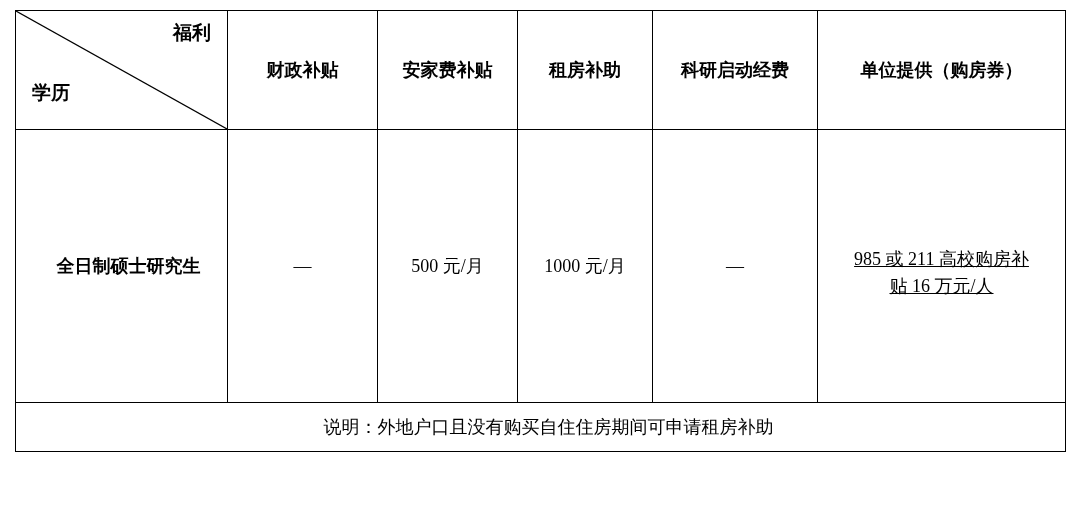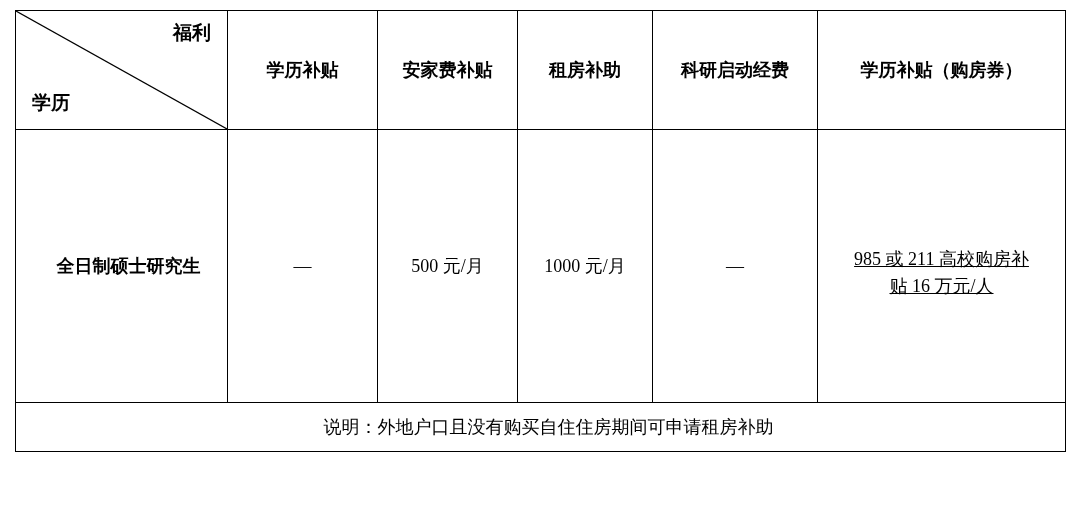--- a/index.html
+++ b/index.html
@@ -60,21 +60,21 @@
     position: absolute;
     right: 16px;
     top: 8px;
     font-size: 19px;
     font-weight: bold;
     margin-left: 18px;
   }
   .corner .lbl-edu {
     position: absolute;
     left: 16px;
-    bottom: 12px;
+    bottom: 22px;
     font-size: 19px;
     font-weight: bold;
   }
   .head-cell {
     font-size: 19px;
     font-weight: bold;
     height: 118px;
   }
   .row-label {
     font-size: 19px;
@@ -119,25 +119,25 @@
     </colgroup>
     <tbody>
       <tr>
         <td class="corner">
           <svg class="diag" viewBox="0 0 212 118" preserveAspectRatio="none">
             <line x1="0" y1="0" x2="212" y2="118" stroke="#000000" stroke-width="1.2"></line>
           </svg>
           <span class="lbl-benefit">福利</span>
           <span class="lbl-edu">学历</span>
         </td>
-        <td class="head-cell">学历补贴</td>
+        <td class="head-cell">财政补贴</td>
         <td class="head-cell">安家费补贴</td>
         <td class="head-cell">租房补助</td>
         <td class="head-cell">科研启动经费</td>
-        <td class="head-cell">学历补贴（购房券）</td>
+        <td class="head-cell">单位提供（购房券）</td>
       </tr>
 
 
 
       <tr class="rowC">
         <td class="row-label">全日制硕士研究生</td>
         <td class="dash">—</td>
         <td>500 元/月</td>
         <td>1000 元/月</td>
         <td class="dash">—</td>

